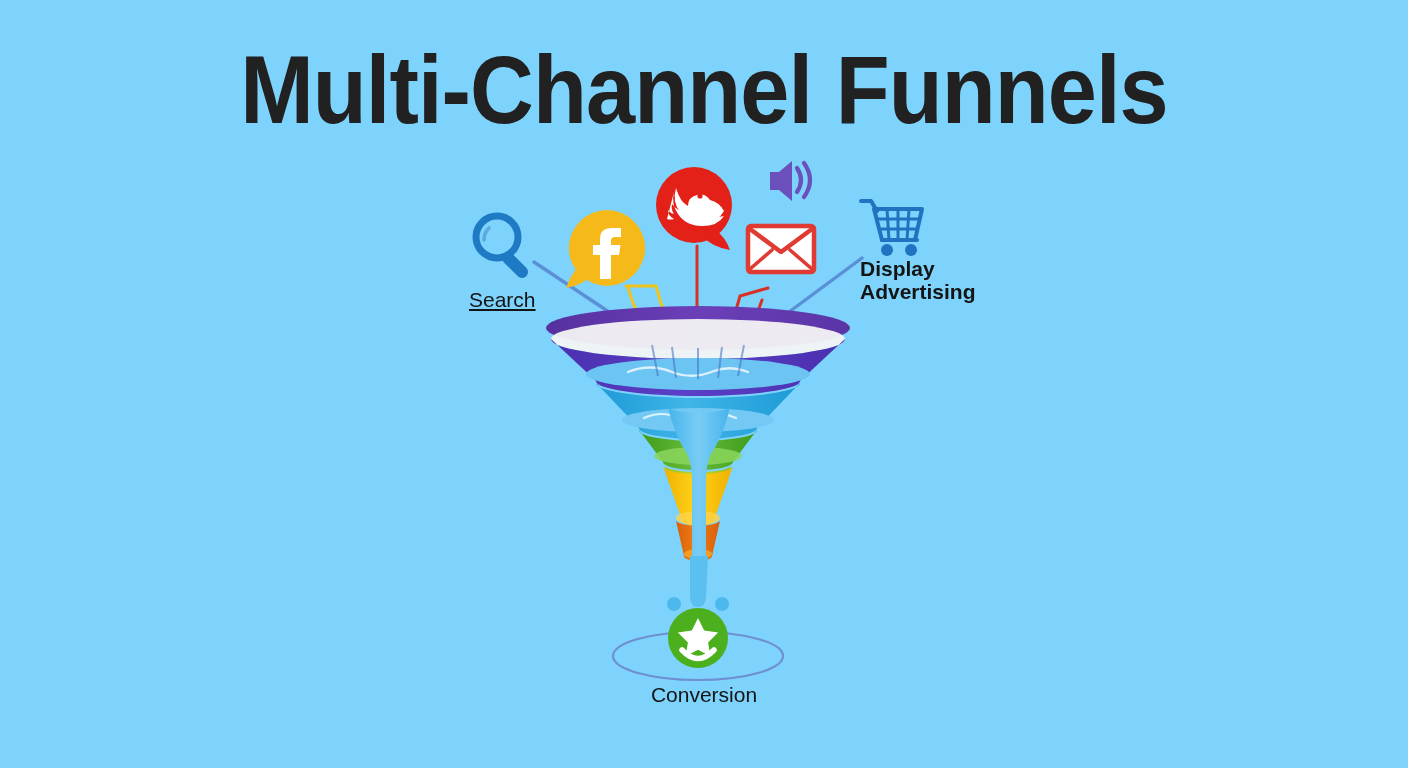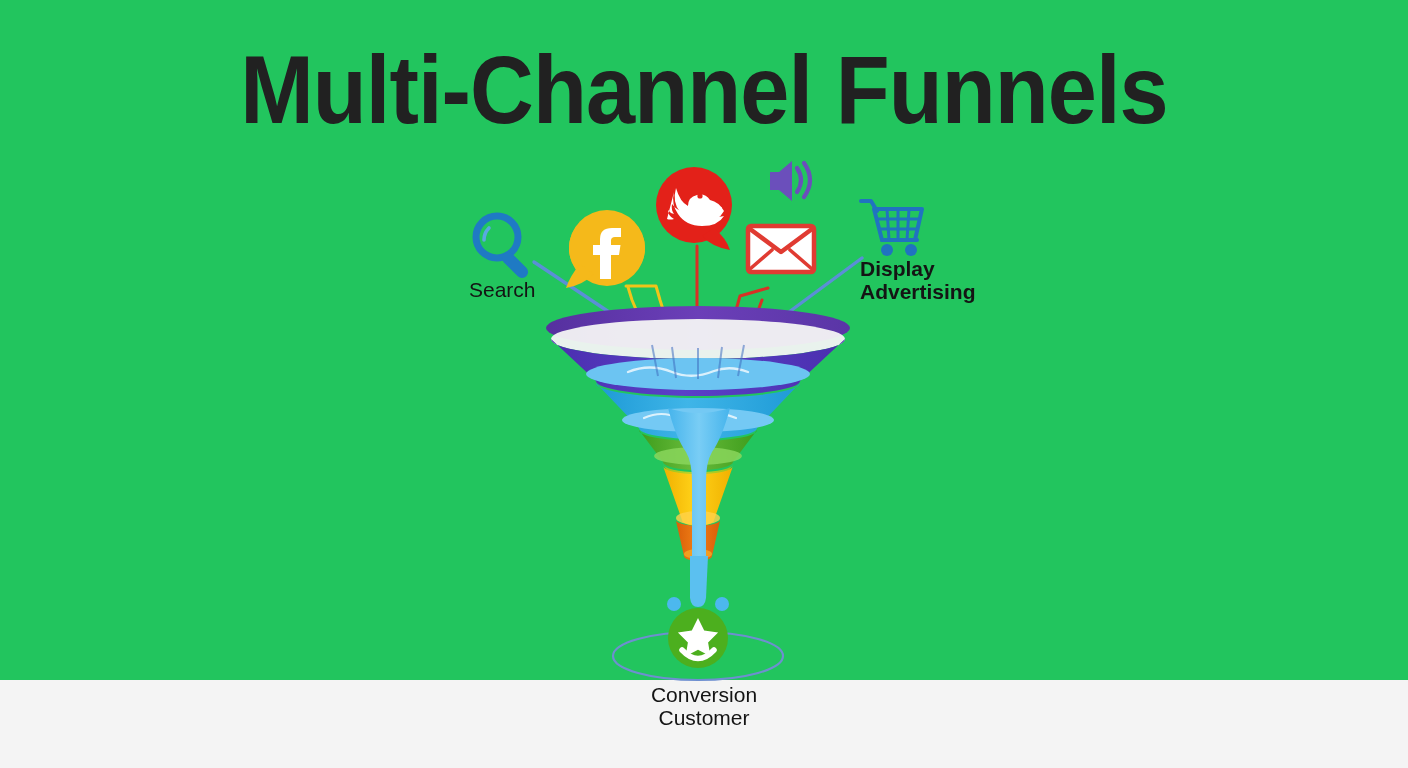--- a/index.html
+++ b/index.html
@@ -9,22 +9,22 @@
   body {
     width: 1408px;
     height: 768px;
     background: #f4f4f4;
     font-family: "Liberation Sans", sans-serif;
     overflow: hidden;
   }
   #stage {
     position: relative;
     width: 1408px;
-    height: 680px;
-    background: #22c55e;
+    height: 768px;
+    background: #7dd3fc;
   }
 
   
   #page-title {
     position: absolute;
     left: 0;
     top: 42px;
     width: 1408px;
     text-align: center;
     font-family: "Liberation Sans Narrow", "Liberation Sans", sans-serif;
@@ -51,21 +51,22 @@
   .art-label {
     position: absolute;
     color: #141414;
     font-family: "Liberation Sans", sans-serif;
     font-size: 21px;
     line-height: 22px;
     white-space: nowrap;
   }
   #label-search {
     left: 469px;
-    top: 279px;
+    top: 289px;
+    text-decoration: underline;
   }
   #label-display {
     left: 860px;
     top: 257px;
     line-height: 23px;
     font-weight: bold;
   }
   #label-conversion {
     left: 0;
     top: 683px;
@@ -244,16 +245,15 @@
 
   <div class="art-label" id="label-search">Search</div>
 
   <div class="art-label" id="label-display">
     <span>Display</span><br>
     <span>Advertising</span>
   </div>
 
   <div class="art-label" id="label-conversion">
     <span class="cv-line">Conversion</span>
-    <span class="cv-line">Customer</span>
   </div>
 
 </div>
 
 </body></html>

